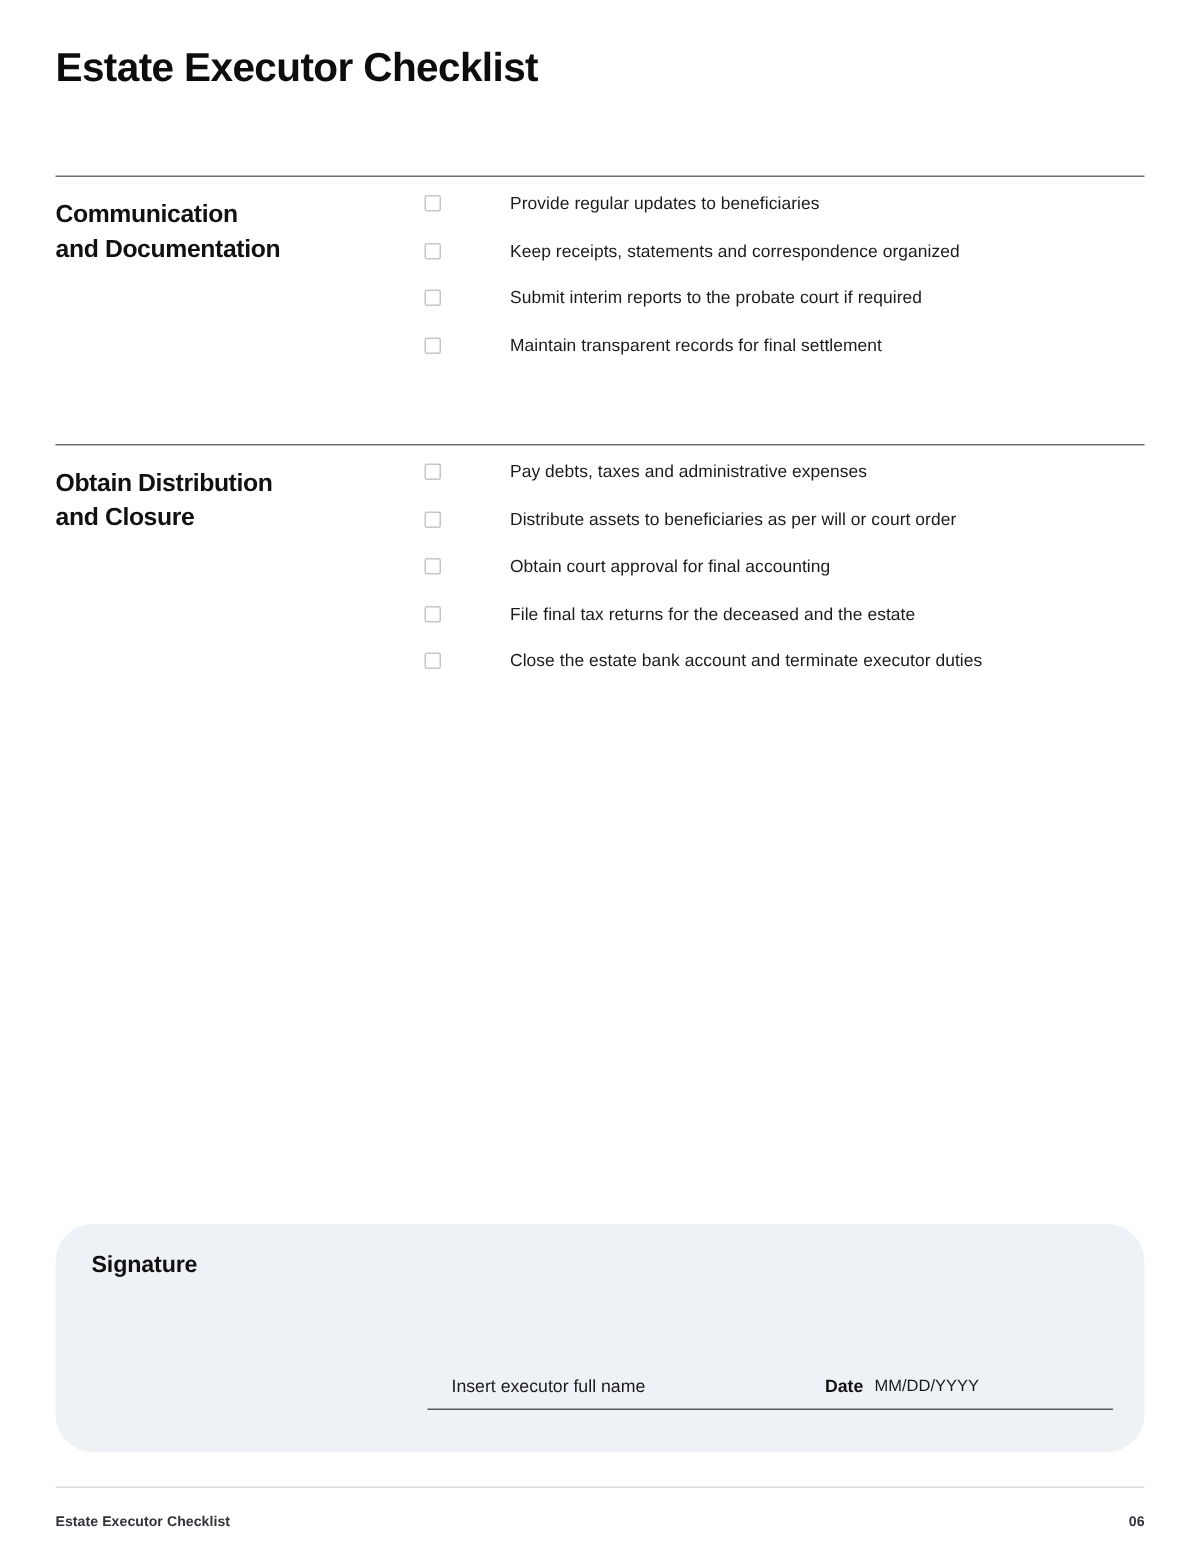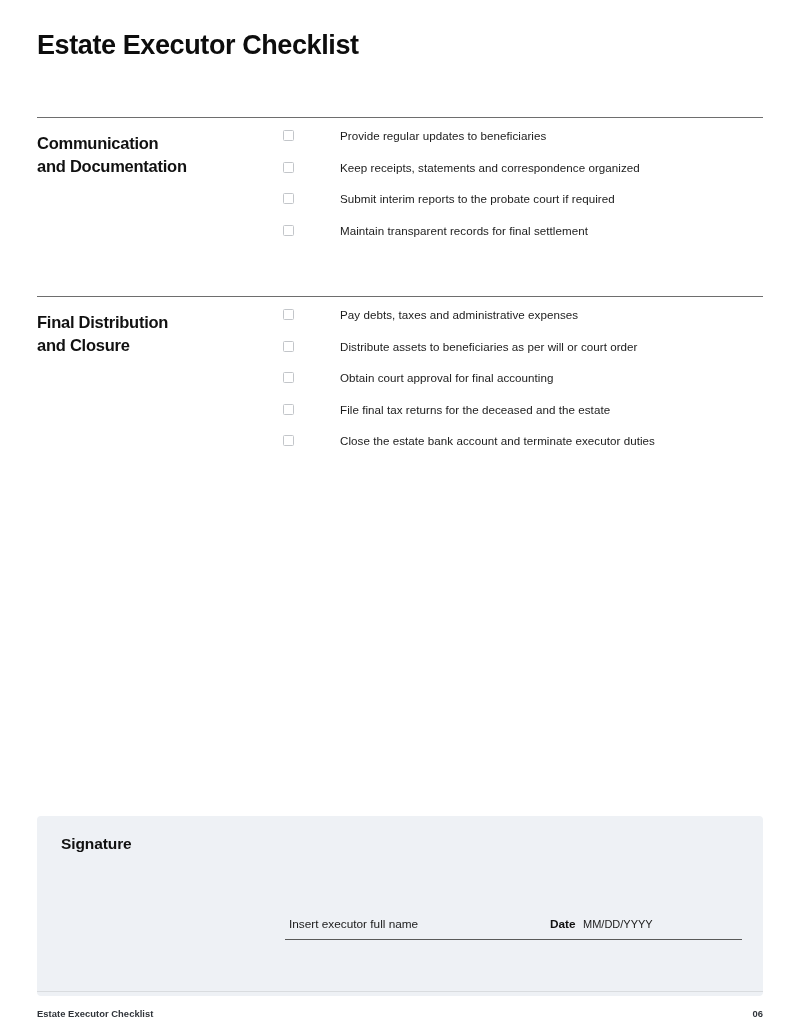--- a/index.html
+++ b/index.html
@@ -98,23 +98,23 @@
     letter-spacing: 0.05px;
     white-space: nowrap;
   }
 
   
   .sig-card {
     position: absolute;
     left: 37px;
     top: 816px;
     width: 726px;
-    height: 180px;
+    height: 152px;
     background: #eef1f5;
-    border-radius: 4px;
+    border-radius: 25px;
   }
   .sig-title {
     position: absolute;
     left: 24px;
     top: 19px;
     font-size: 15.5px;
     font-weight: 600;
     letter-spacing: -0.1px;
     color: #111111;
   }
@@ -124,21 +124,21 @@
     top: 100px;
     width: 457px;
   }
   .sig-row {
     position: relative;
     height: 21px;
     white-space: nowrap;
   }
   .sig-name {
     position: absolute;
-    left: 4px;
+    left: 16px;
     top: 0;
     font-size: 11.8px;
     line-height: 16px;
     color: #1b1b1b;
   }
   .sig-date-label {
     position: absolute;
     left: 253px;
     top: 0;
     font-size: 11.8px;
@@ -223,21 +223,21 @@
       <div class="check-item">
         <span class="checkbox"></span>
         <span class="check-label">Maintain transparent records for final settlement</span>
       </div>
     </div>
   </div>
 
   <div class="section" style="top:296px;">
     <div class="section-rule"></div>
     <div class="section-heading">
-      <span class="hl">Final Distribution</span>
+      <span class="hl">Obtain Distribution</span>
       <span class="hl">and Closure</span>
     </div>
     <div class="items">
       <div class="check-item">
         <span class="checkbox"></span>
         <span class="check-label">Pay debts, taxes and administrative expenses</span>
       </div>
       <div class="check-item">
         <span class="checkbox"></span>
         <span class="check-label">Distribute assets to beneficiaries as per will or court order</span>

